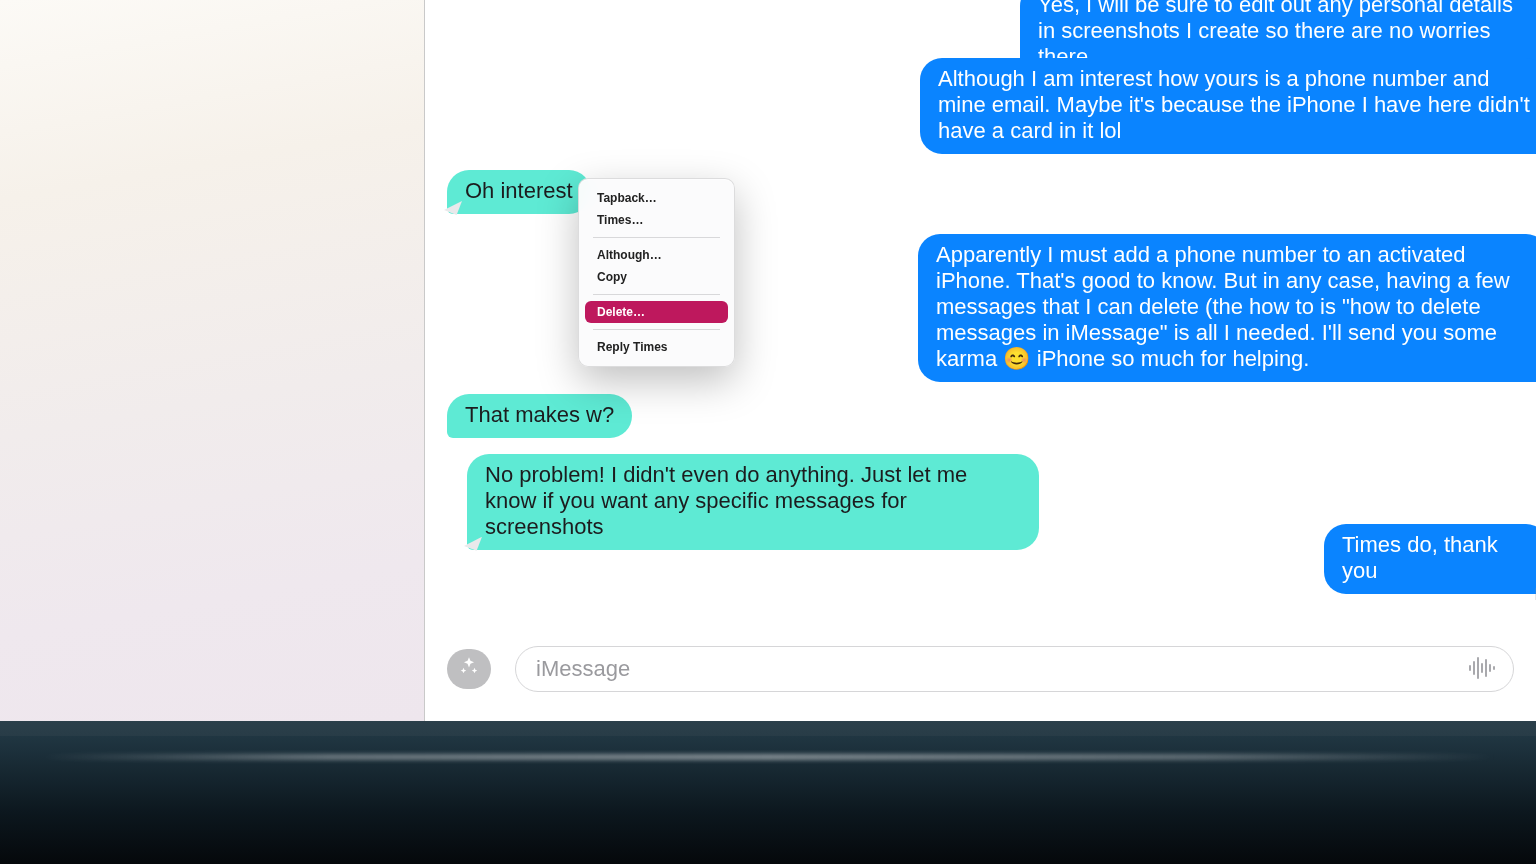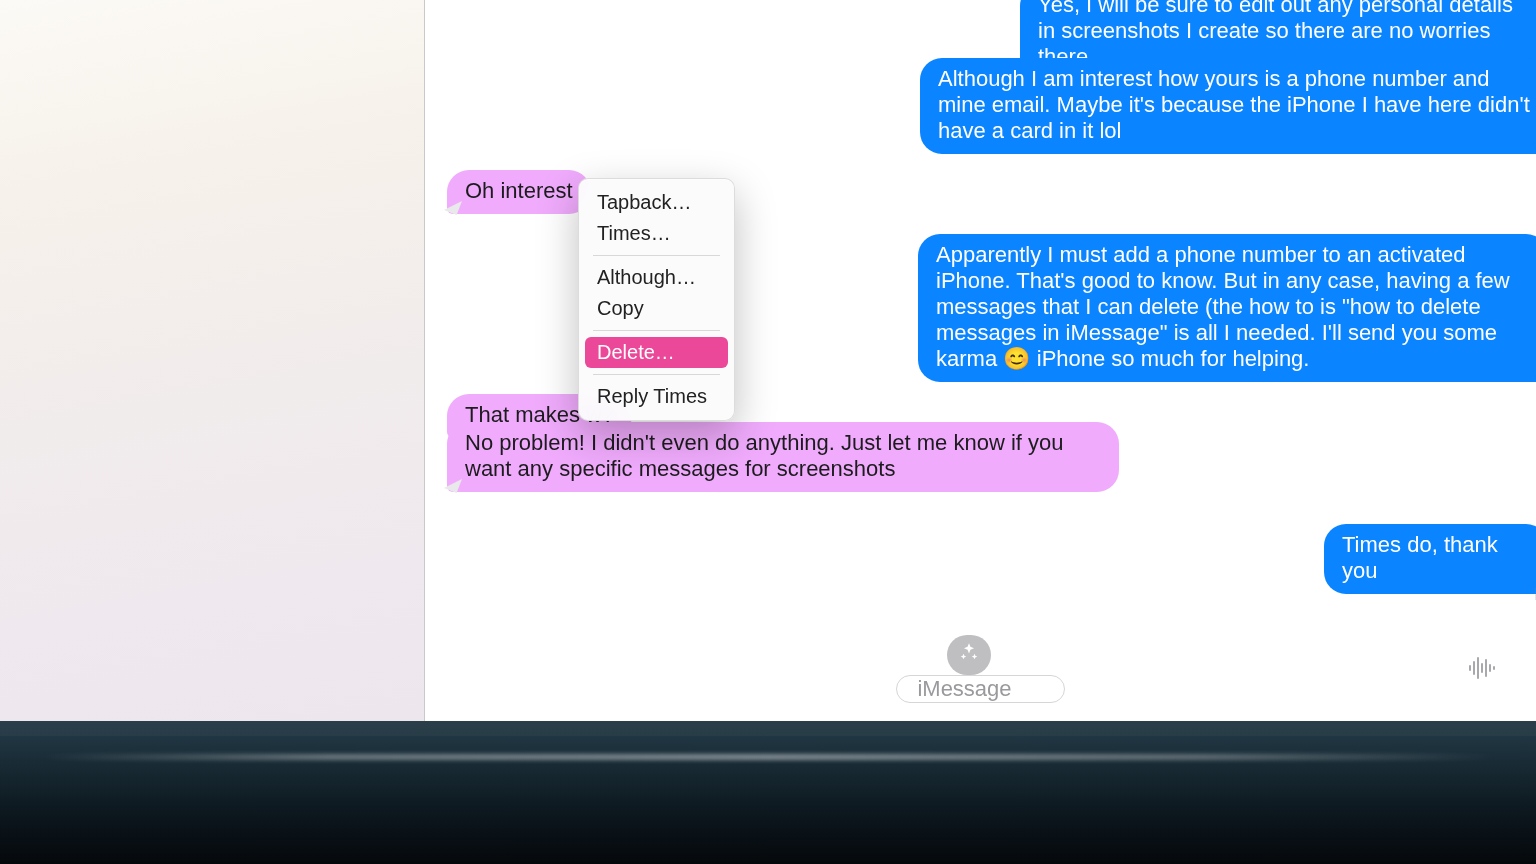--- a/index.html
+++ b/index.html
@@ -45,21 +45,21 @@
       border-radius:22px;
       padding:8px 18px 10px 18px;
       font-size:22px;
       line-height:1.18;
     }
     .bubble.sent {
       background:#0a84ff; color:#fff; right:-12px;
       border-bottom-right-radius:6px;
     }
     .bubble.recv {
-      background:#f0abfc; color:#1c1c1e; left:22px;
+      background:#5eead4; color:#1c1c1e; left:22px;
       border-bottom-left-radius:6px;
     }
 
     
     .bubble.sent.last::after{
       content:""; position:absolute; right:-2px; bottom:-1px;
       width:18px; height:14px; background:#0a84ff;
       clip-path:polygon(0 0, 100% 65%, 30% 100%);
     }
     .bubble.recv.last::after{
@@ -67,21 +67,20 @@
       width:18px; height:14px; background:#e9e9eb;
       clip-path:polygon(100% 0, 0 65%, 70% 100%);
     }
 
     
     .compose {
       position:absolute; left:0; right:0; bottom:0; height:86px;
       display:flex; align-items:center;
       padding:0 22px 18px 22px;
       background:#fff;
-      flex-direction:column;
     }
     .apps-btn{
       width:44px; height:40px; border-radius:20px;
       background:#bfbfc1; color:#fff;
       display:flex; align-items:center; justify-content:center;
       margin-right:24px; font-size:22px; font-weight:600;
     }
     .apps-btn svg{width:22px;height:22px;fill:#fff;}
     .msg-input{
       flex:1; height:46px; border:1.5px solid #d6d6d8;
@@ -100,24 +99,24 @@
       position:absolute; width:157px;
       background:rgba(251,251,252,0.97);
       border:1px solid rgba(0,0,0,0.12);
       border-radius:10px;
       box-shadow:0 14px 40px rgba(0,0,0,0.25), 0 1px 0 rgba(255,255,255,0.6) inset;
       padding:8px 6px;
       backdrop-filter:blur(10px);
     }
     .ctxmenu .item{
       padding:4px 12px;
-      font-size:20px; color:#222; border-radius:6px;
-      display:flex; align-items:center; white-space:nowrap;
-    }
-    .ctxmenu .item.sel{ background:#ec4899; color:#fff; }
+      font-size:12px; color:#222; border-radius:6px;
+      display:flex; align-items:center; white-space:nowrap;font-weight:bold;
+    }
+    .ctxmenu .item.sel{ background:#be185d; color:#fff; }
     .ctxmenu .sep{ height:1px; margin:6px 8px; background:#d8d8da; }
 
     .delivered{ position:absolute; right:-10px; top:586px; color:#8a8a8e; font-size:16px; }
   </style>
 </head>
 <body>
 
 <div class="wallpaper"></div>
 <div class="dock-strip"></div>
 
@@ -139,21 +138,21 @@
       <span>Times do, thank you</span>
     </div>
     <div class="delivered">D</div>
 
     <div class="bubble recv last" style="top:170px;">
       <span>Oh interest</span>
     </div>
     <div class="bubble recv" style="top:394px;">
       <span>That makes                         w?</span>
     </div>
-    <div class="bubble recv last" style="top:422px;width:672px;">
+    <div class="bubble recv last" style="top:454px;width:572px;margin-left:20px;">
       <span>No problem! I didn't even do anything. Just let me know if you want any specific messages for screenshots</span>
     </div>
 
     <div class="ctxmenu" style="left:153px; top:178px;">
       <div class="item">
           <span>Tapback…</span>
         </div>
       <div class="item">
           <span>Times…</span>
         </div>

